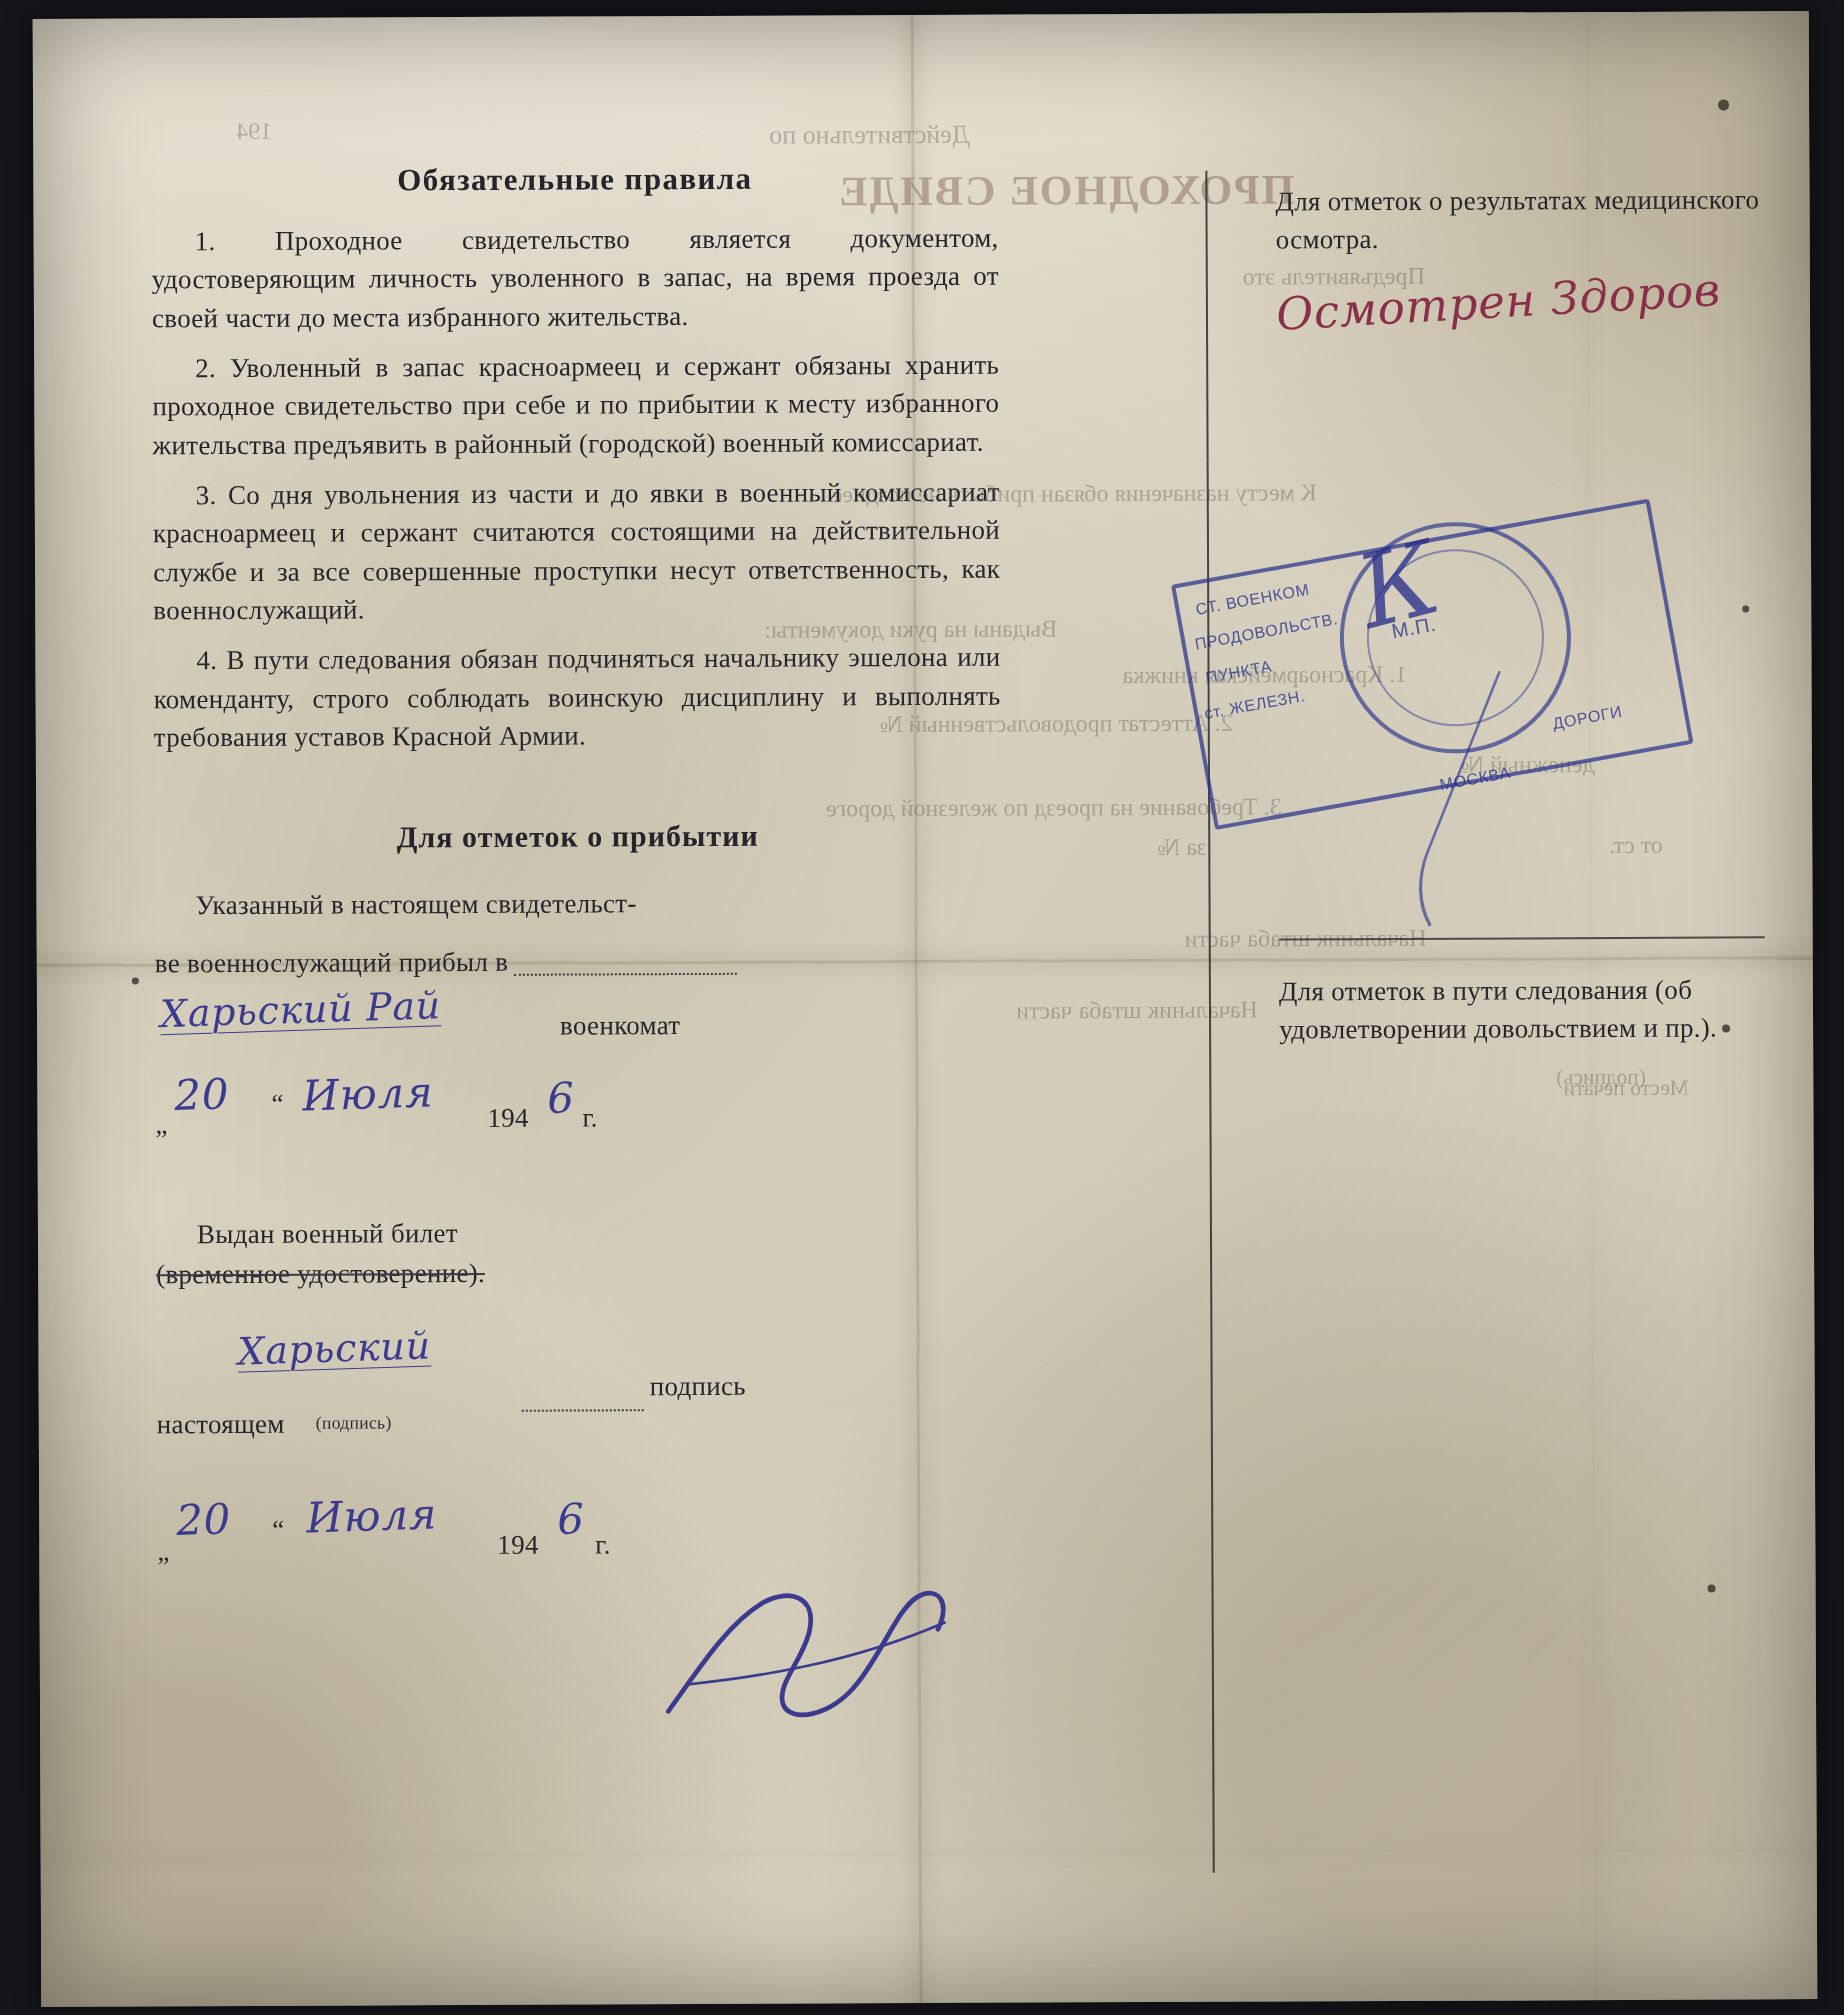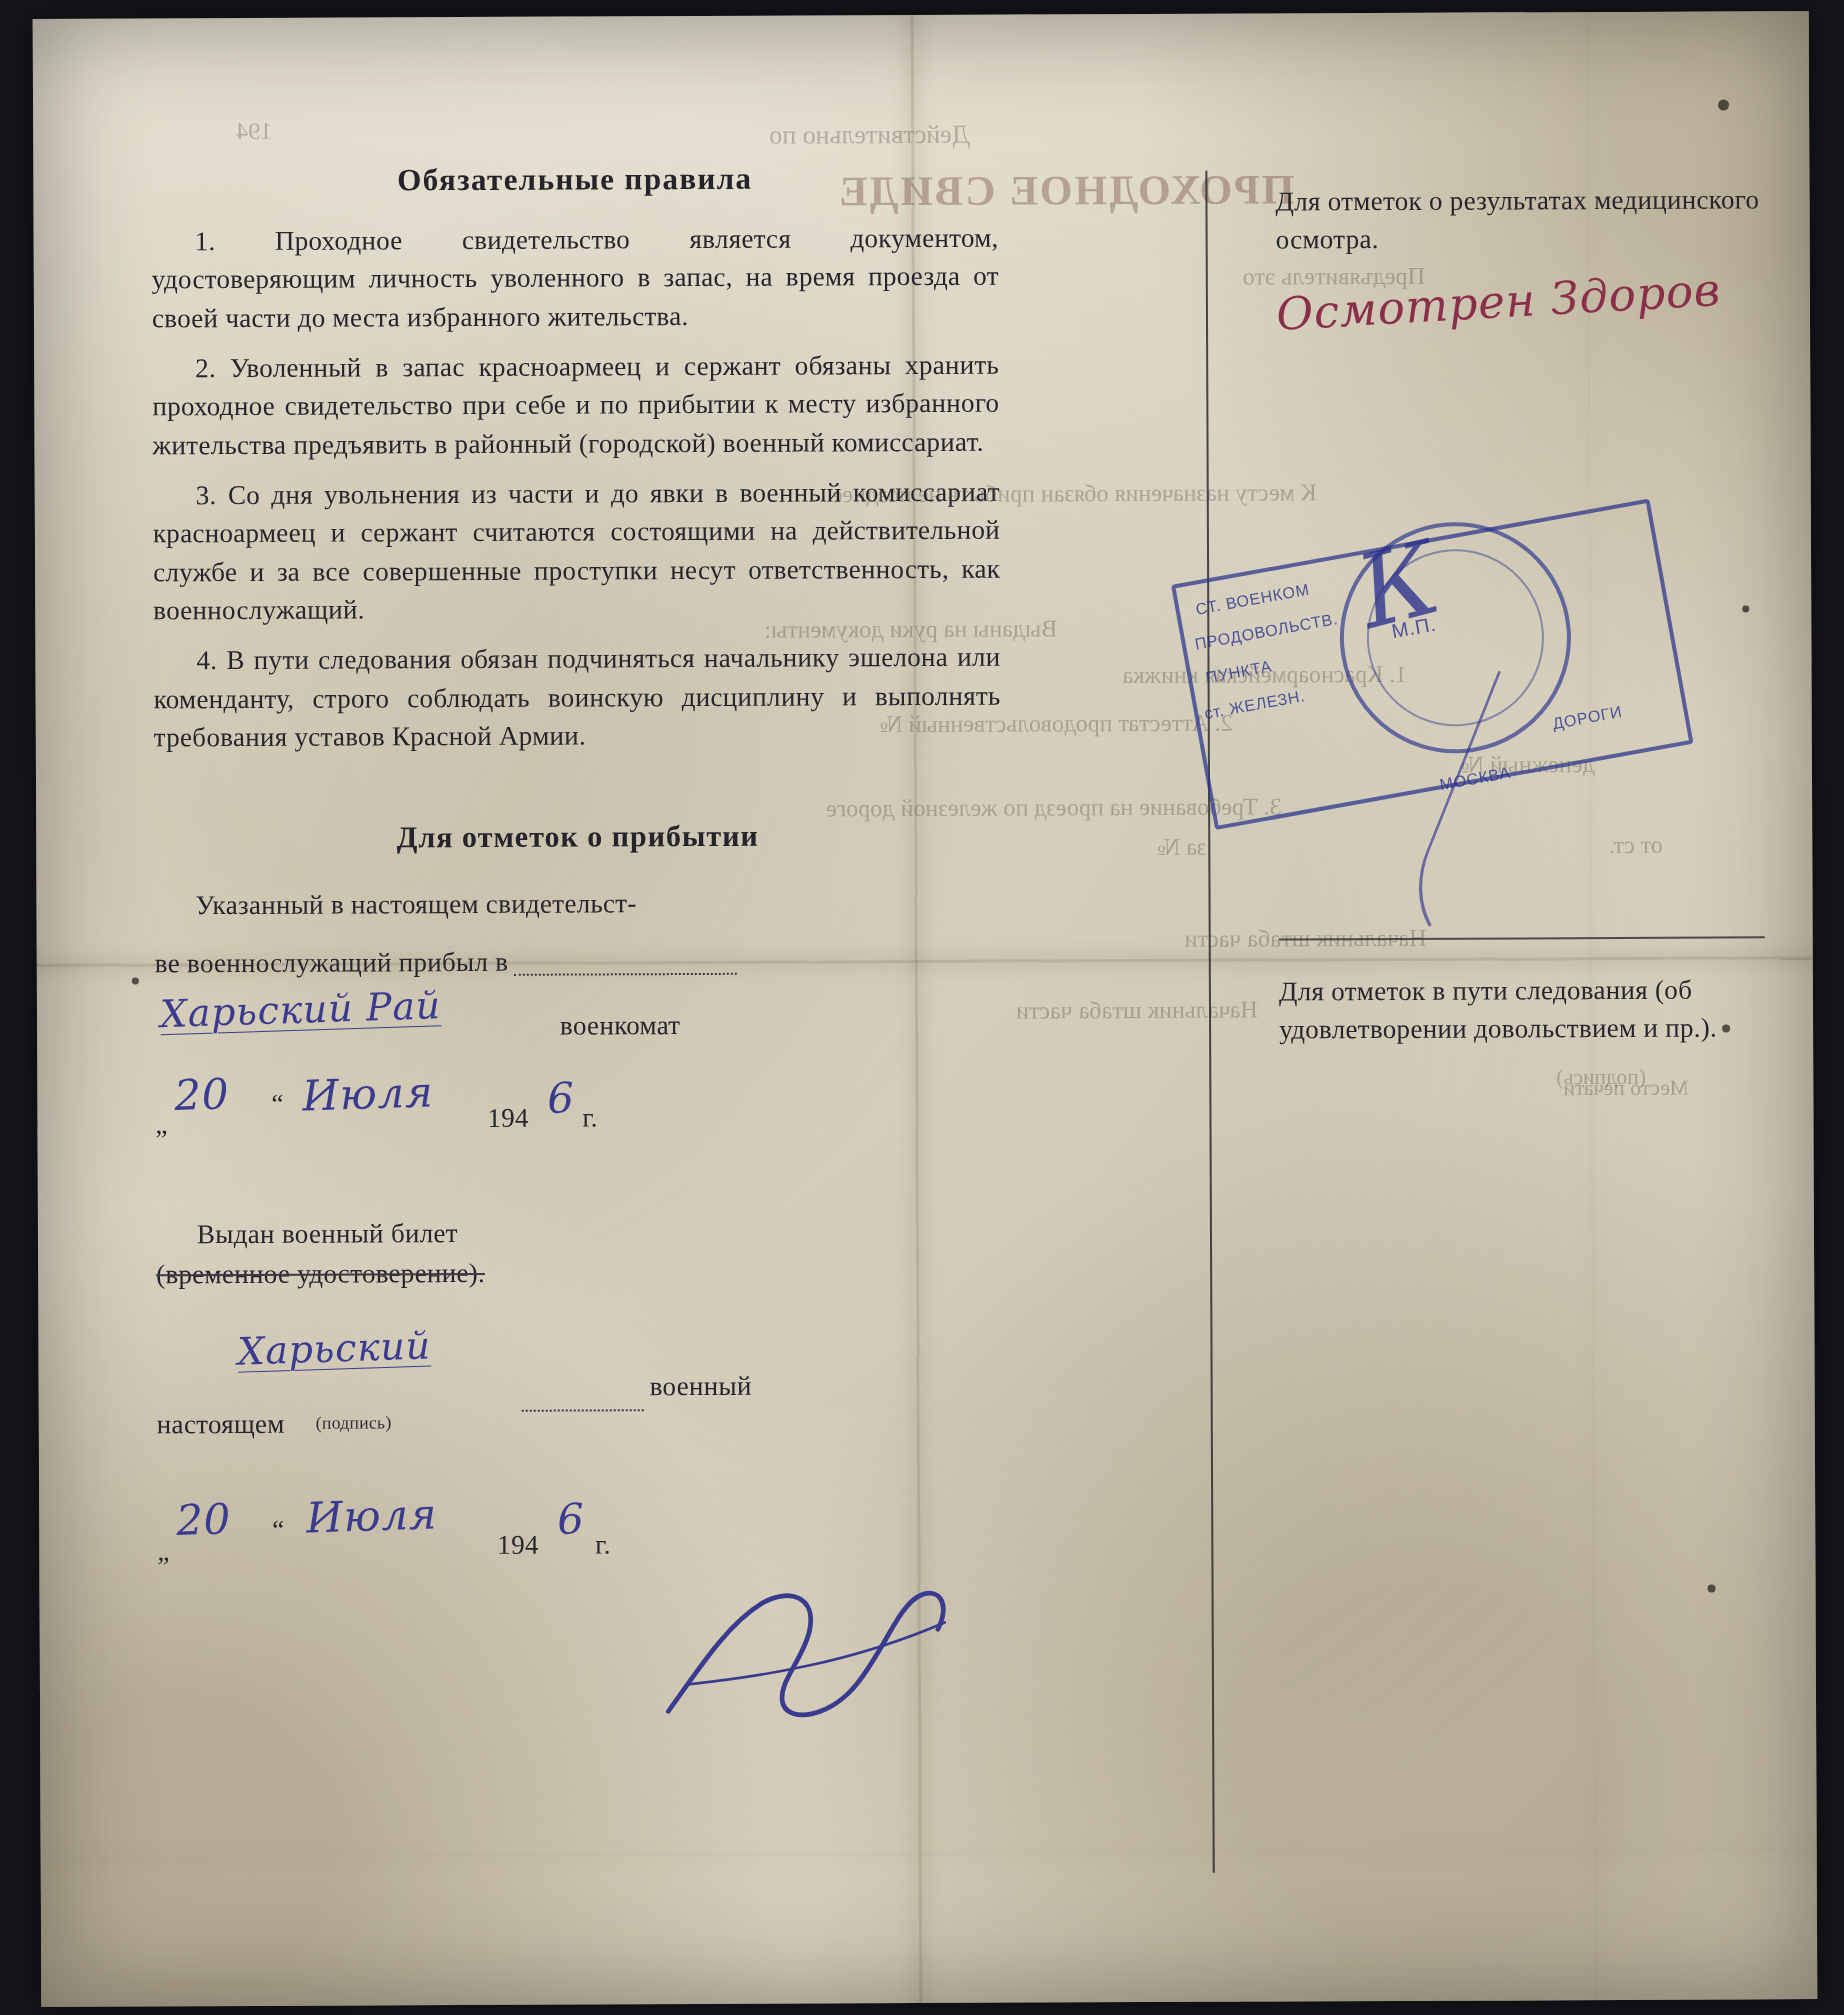--- a/index.html
+++ b/index.html
@@ -341,21 +341,21 @@
       </div>
 
       <div style="height:61px;"></div>
 
       <div class="line-txt indent">Выдан военный билет</div>
       <div class="line-txt strike">(временное удостоверение).</div>
 
       <div style="position:relative; height:128px;">
         <span class="hand" style="position:absolute; left:81px; top:32px;">Харьский</span>
         <span class="dots" style="position:absolute; left:365px; top:88px; width:122px;"></span>
-        <span class="line-txt" style="position:absolute; left:493px; top:73px;">военный</span>
+        <span class="line-txt" style="position:absolute; left:493px; top:73px;">подпись</span>
       </div>
 
       <div style="position:relative; height:61px; margin-top:-19px;">
         <span class="line-txt" style="position:absolute; left:0px; top:0px;">настоящем</span>
         <span class="tiny" style="position:absolute; left:159px; top:9.5px;">(подпись)</span>
       </div>
 
       <div style="position:relative; height:95px; margin-top:30px;">
         <span class="line-txt" style="position:absolute; left:0px; top:36px;">„</span>
         <span class="hand no-ul big" style="position:absolute; left:19px; top:0px;">20</span>

